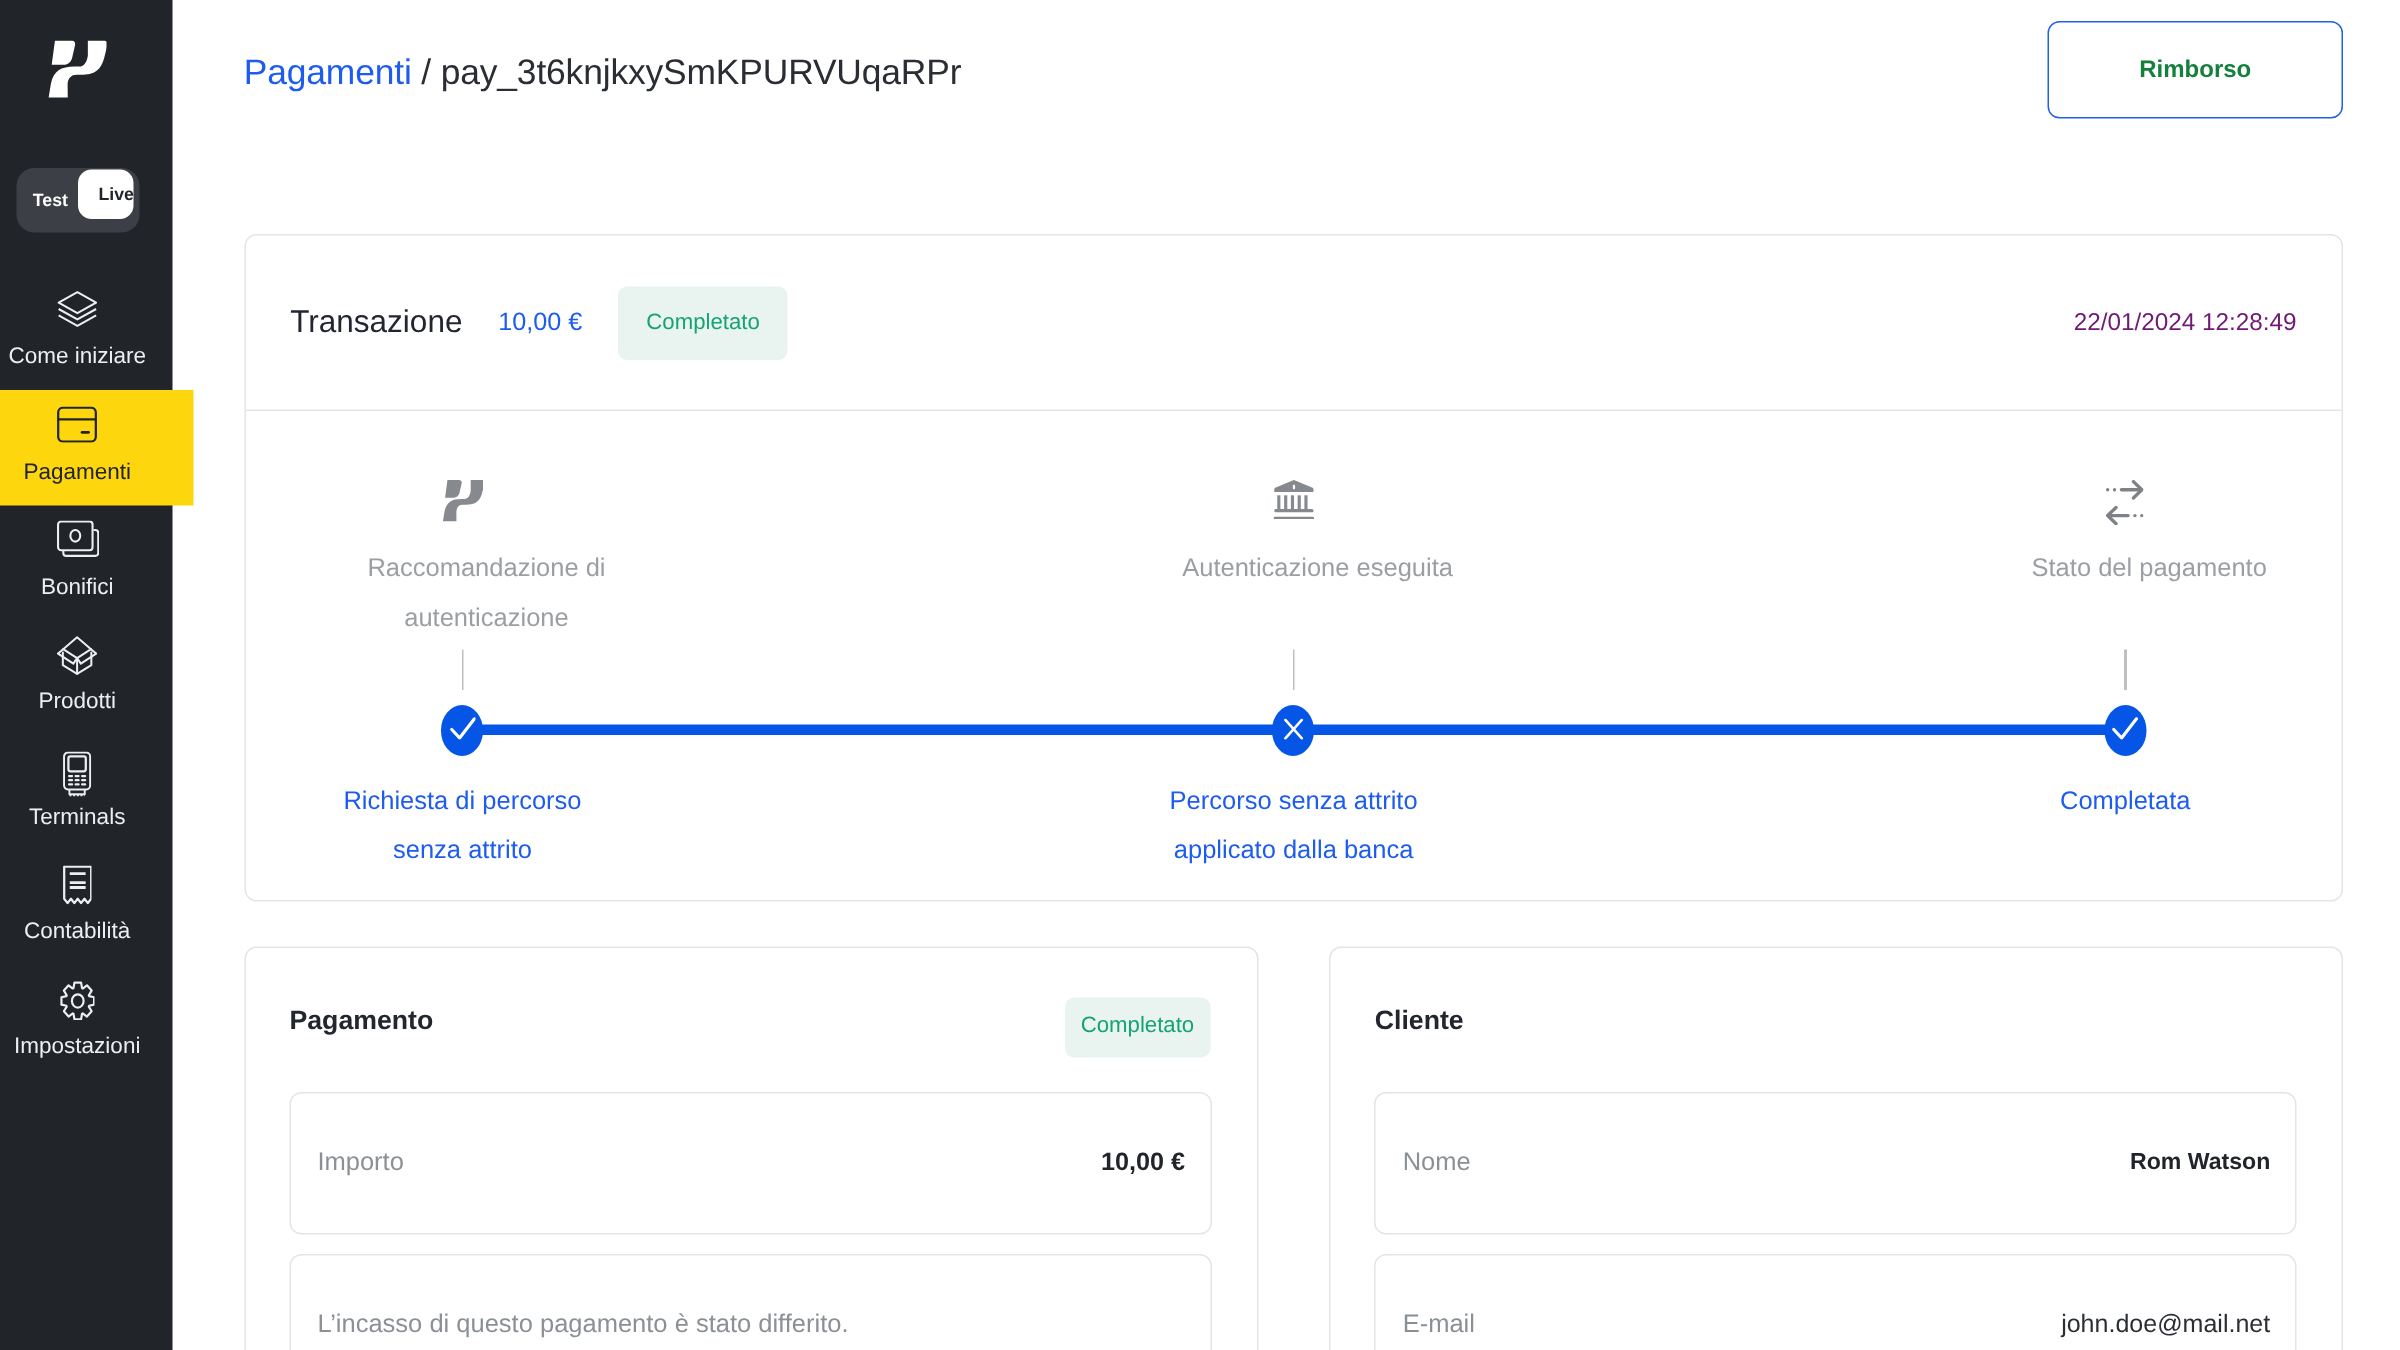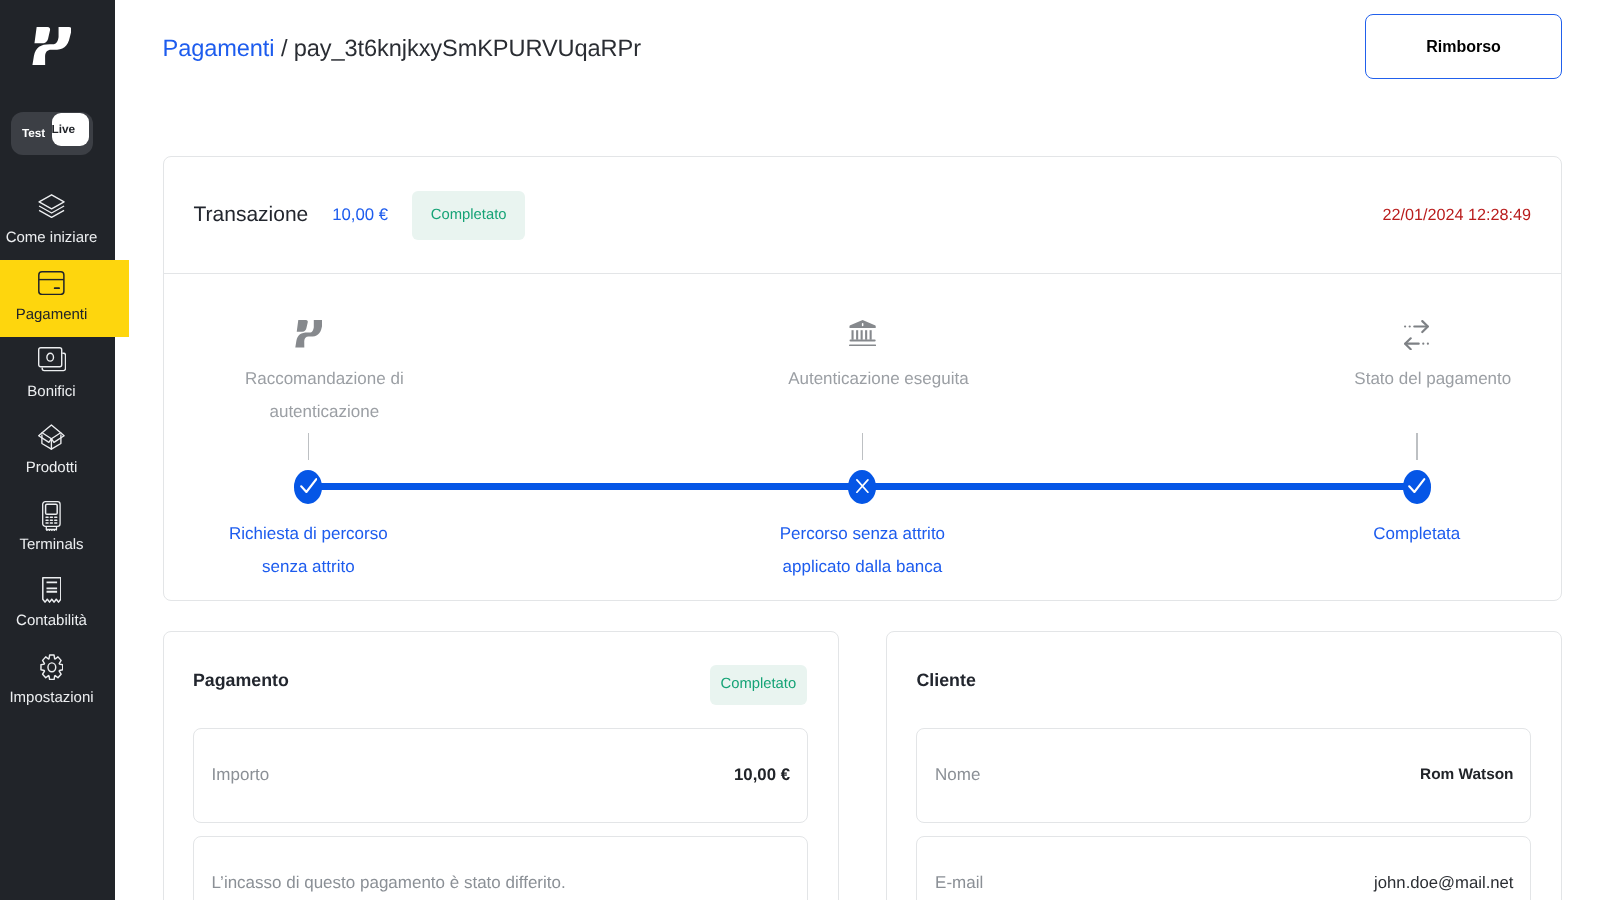--- a/index.html
+++ b/index.html
@@ -11,51 +11,51 @@
   .nav-label, .env-opt, .crumb span, .btn-outline, .tx-title, .tx-amount, .badge, .tx-date,
   .tl-top-label div, .tl-bot-label div, .sect-title, .badge-sm, .f-label, .f-value { filter:opacity(1); }
 
 
   
   .sidebar { width:115px; background:#212429; flex:0 0 115px; display:flex; flex-direction:column; align-items:center; }
   .logo { position:absolute; left:32.3px; top:27px; width:39px; height:39px; line-height:0; }
   .sidebar { position:relative; }
   .env-toggle { position:absolute; left:11.4px; top:112.4px; width:81.3px; height:43px; background:#3c3f45;
                 border-radius:12px; }
-  .env-opt { position:absolute; text-align:left; font-size:11.8px; font-weight:700; color:#ffffff; }
+  .env-opt { position:absolute; text-align:right; font-size:11.8px; font-weight:700; color:#ffffff; }
   .env-opt.test { left:10.5px; top:0; width:22px; line-height:43px; }
   .env-opt.active { background:#fff; color:#212429; border-radius:9px; left:40.2px; top:1px;
                     width:37.7px; height:33px; line-height:33px; }
   .nav { position:absolute; top:183.4px; width:115px; }
   .nav-item { position:relative; width:129px; height:76.6px; color:#eceef0;text-decoration:underline; }
   .nav-item.active { background:#fed60d; color:#212429; }
   .nav-ico { position:absolute; top:10.9px; left:0; width:103px; display:flex; justify-content:center;
              line-height:0; }
   .nav-label { position:absolute; top:45px; left:0; width:103px; text-align:center;
                font-size:15px; line-height:19px; letter-spacing:0px; }
 
   
   .main { flex:1; position:relative; }
   .topbar { height:156px; position:relative; }
   .crumb-wrap { position:absolute; left:47.5px; top:34.5px; }
   .crumb { font-size:23.6px; white-space:nowrap; letter-spacing:-0.1px; line-height:28px; }
   .crumb .link { color:#1d5cee; }
   .crumb .sep, .crumb .cur { color:#2a2d33; }
   .btn-outline { position:absolute; right:38px; top:14px; width:197px; height:65px; border:1.5px solid #2160ec; border-radius:8px; background:#fff;
-                 color:#000000; font-size:16px; font-weight:700; font-family:inherit; cursor:pointer; }
+                 color:#15803d; font-size:16px; font-weight:700; font-family:inherit; cursor:pointer; }
 
   .content { padding:0 38px 0 47.5px; }
   .card { border:1px solid #e3e5e7; border-radius:8px; background:#fff; }
 
   .tx-head { height:117px; display:flex; align-items:center; padding:0 30px; border-bottom:1px solid #e3e5e7; }
   .tx-title { font-size:21px; font-weight:400; letter-spacing:0px; }
   .tx-amount { color:#1d5cee; font-size:16.8px; font-weight:500; margin-left:23.9px; }
   .badge { background:#e9f4f0; color:#15a376; font-size:14.8px; border-radius:6px; width:113px; height:49px;
            line-height:49px; text-align:center; margin-left:24px; }
-  .tx-date { margin-left:auto; font-size:16.2px; color:#b91c1c; }
+  .tx-date { margin-left:auto; font-size:16.2px; color:#701a75; }
 
   
   .timeline { position:relative; height:326px; }
   .tl-steps { position:absolute; inset:0; }
   .tl-step { position:absolute; top:0; width:300px; text-align:center; }
   .tl-icon { position:absolute; top:45.5px; left:0; width:300px; height:30px;
              display:flex; align-items:flex-start; justify-content:center; line-height:0; }
   .tl-top-label { position:absolute; top:88.4px; left:16px; width:300px; font-size:17px; color:#9b9fa4; line-height:33px; }
   .tl-tick { position:absolute; top:159px; left:149.6px; width:1.2px; height:27px; background:#bdc0c3; }
   .tl-bot-label { position:absolute; top:242.5px; left:0; width:300px; font-size:17px; color:#1d5cee; line-height:33px; }

